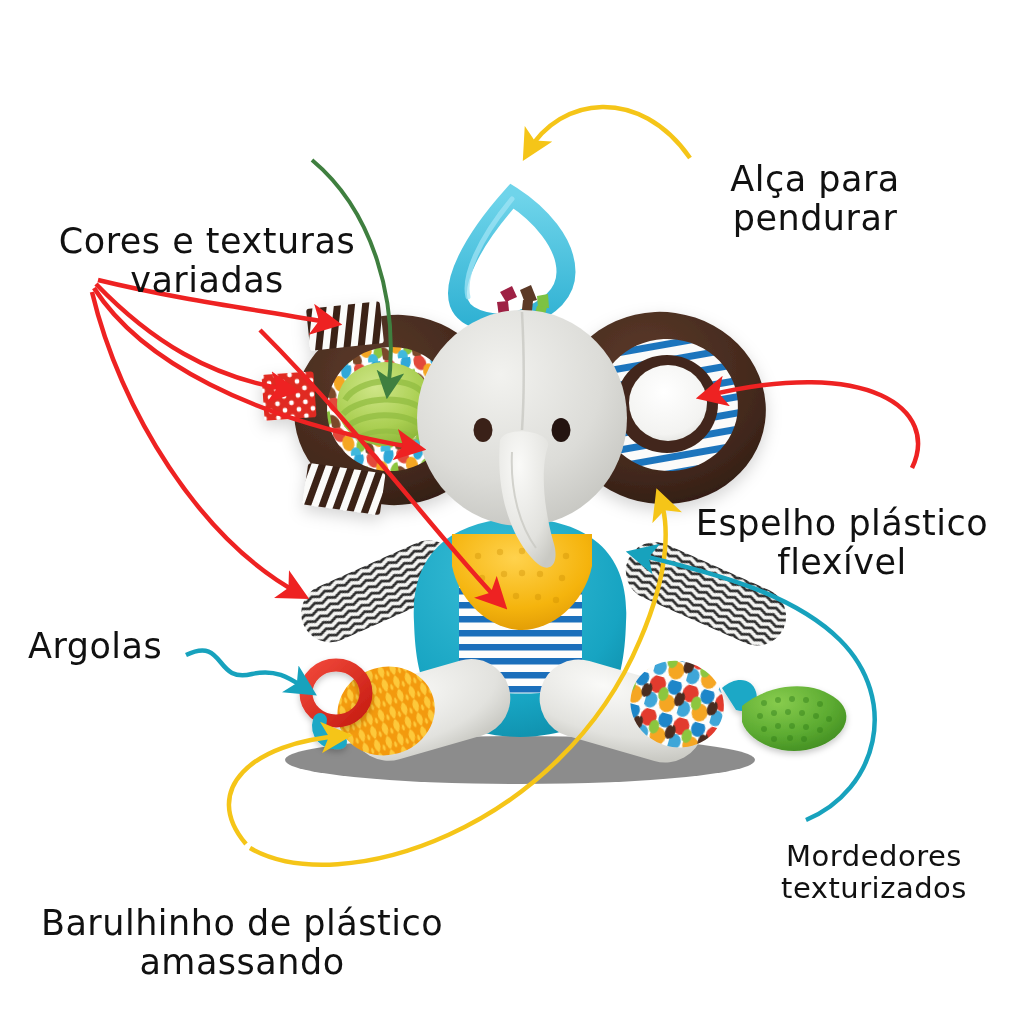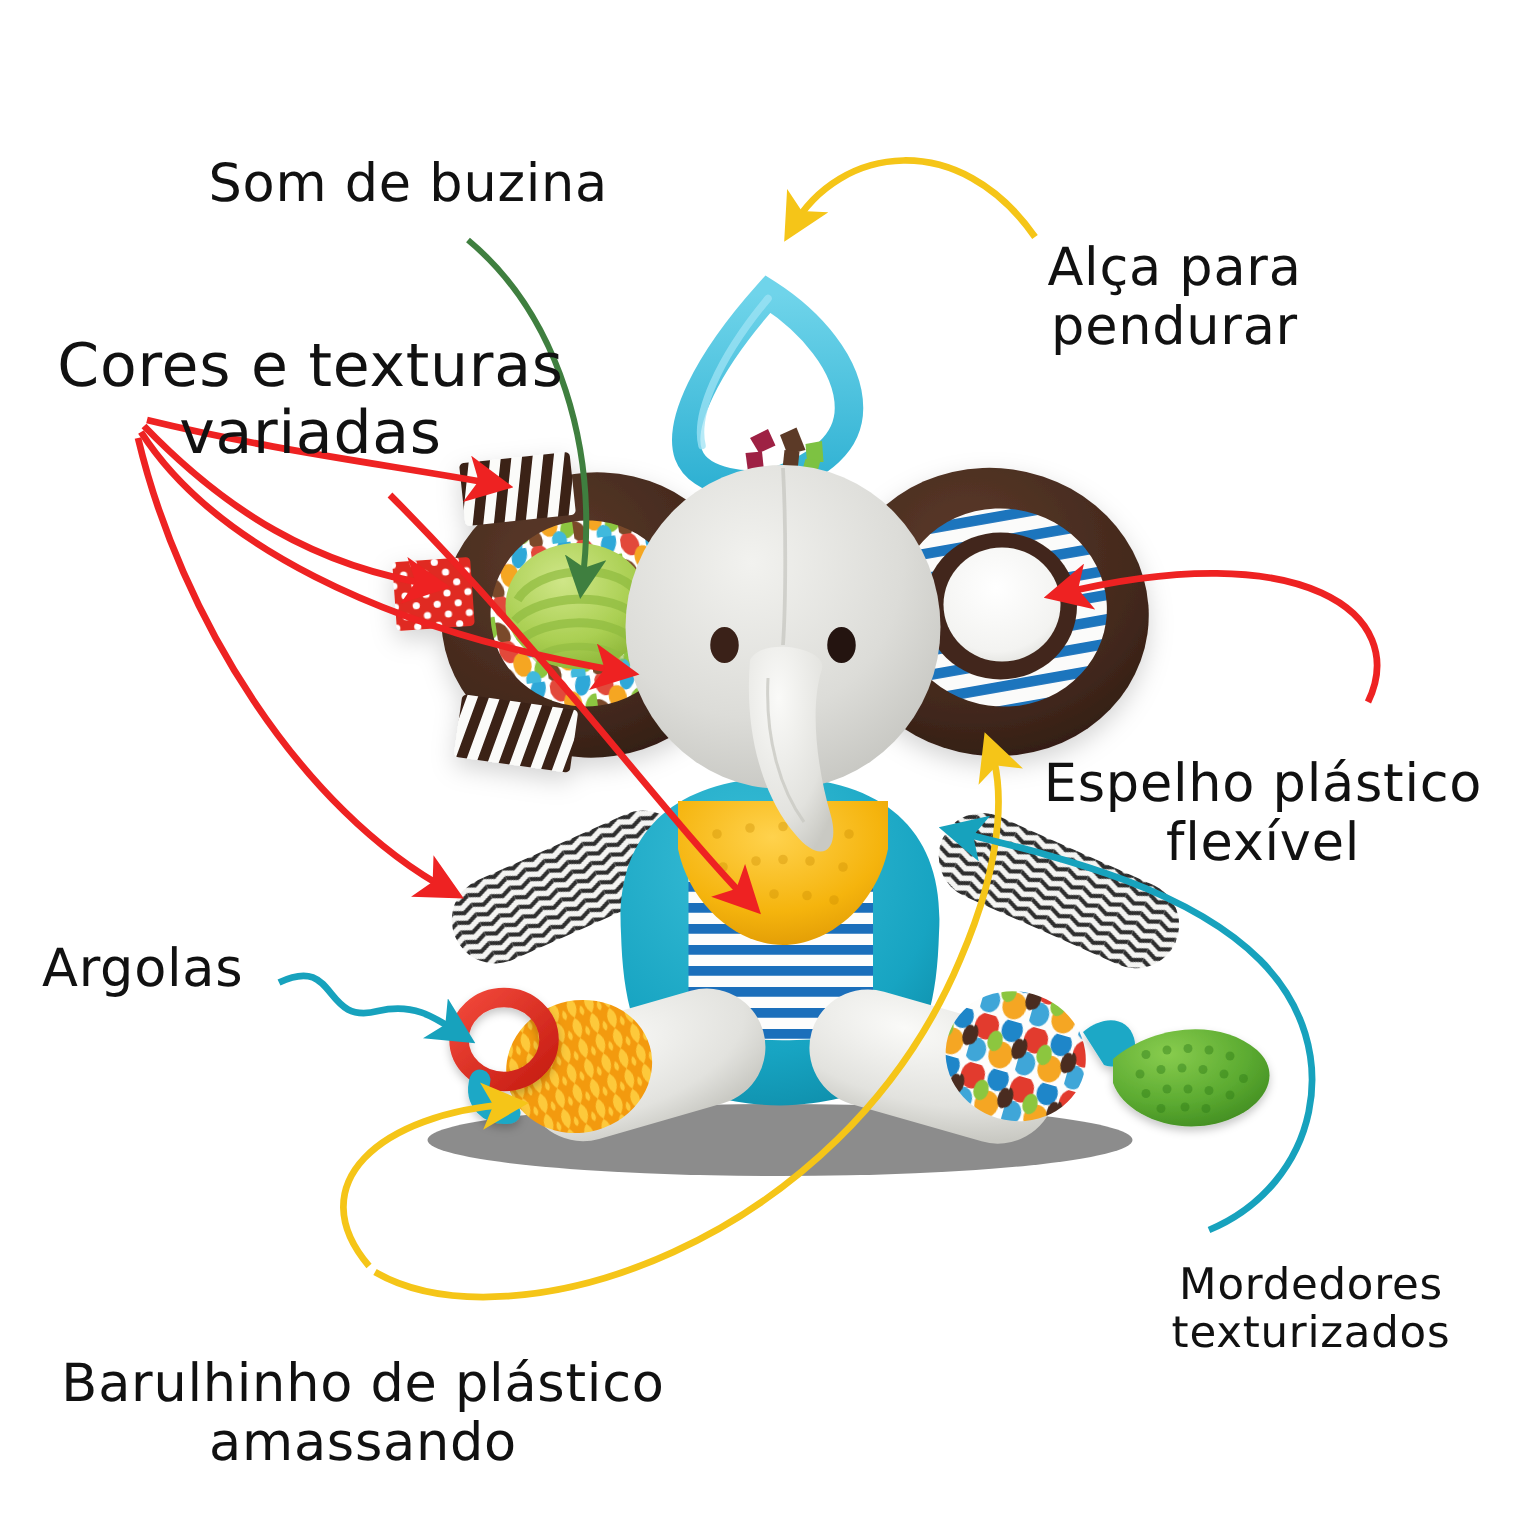--- a/index.html
+++ b/index.html
@@ -341,26 +341,25 @@
 
     <path d="M186 655 C 226 636, 214 684, 252 674 C 278 668, 292 680, 308 690" fill="none" stroke="#17a2bd" stroke-width="4.5" marker-end="url(#arrTeal)"></path>
 
     <path d="M246 844 C 200 790, 252 742, 342 736" fill="none" stroke="#f5c518" stroke-width="4.5" marker-end="url(#arrYellow)"></path>
 
     <path d="M250 848 C 340 900, 560 830, 640 640 C 672 566, 668 520, 660 498" fill="none" stroke="#f5c518" stroke-width="4.5" marker-end="url(#arrYellow)"></path>
 
     <path d="M806 820 C 878 790, 900 700, 840 640 C 790 590, 700 570, 636 554" fill="none" stroke="#17a2bd" stroke-width="4.5" marker-end="url(#arrTeal)"></path>
   </svg>
 
-  <div class="annot" style="left:139px; top:104px; font-size:35px; text-align:center;">Som de buzina</div>
-
-  <div class="annot" style="left:34px; top:222px; font-size:40px; text-align:center; width:346px;">Cores e texturas
+
+  <div class="annot" style="left:34px; top:222px; font-size:35px; text-align:center; width:346px;">Cores e texturas
 variadas</div>
 
-  <div class="annot" style="left:678px; top:160px; font-size:35px; text-align:center; width:210px;">Alça para
+  <div class="annot" style="left:710px; top:160px; font-size:35px; text-align:center; width:210px;">Alça para
 pendurar</div>
 
   <div class="annot" style="left:28px; top:627px; font-size:35px; text-align:left;">Argolas</div>
 
   <div class="annot" style="left:676px; top:504px; font-size:35px; text-align:center; width:332px;">Espelho plástico
 flexível</div>
 
   <div class="annot" style="left:16px; top:904px; font-size:35px; text-align:center; width:452px;">Barulhinho de plástico
 amassando</div>
 

